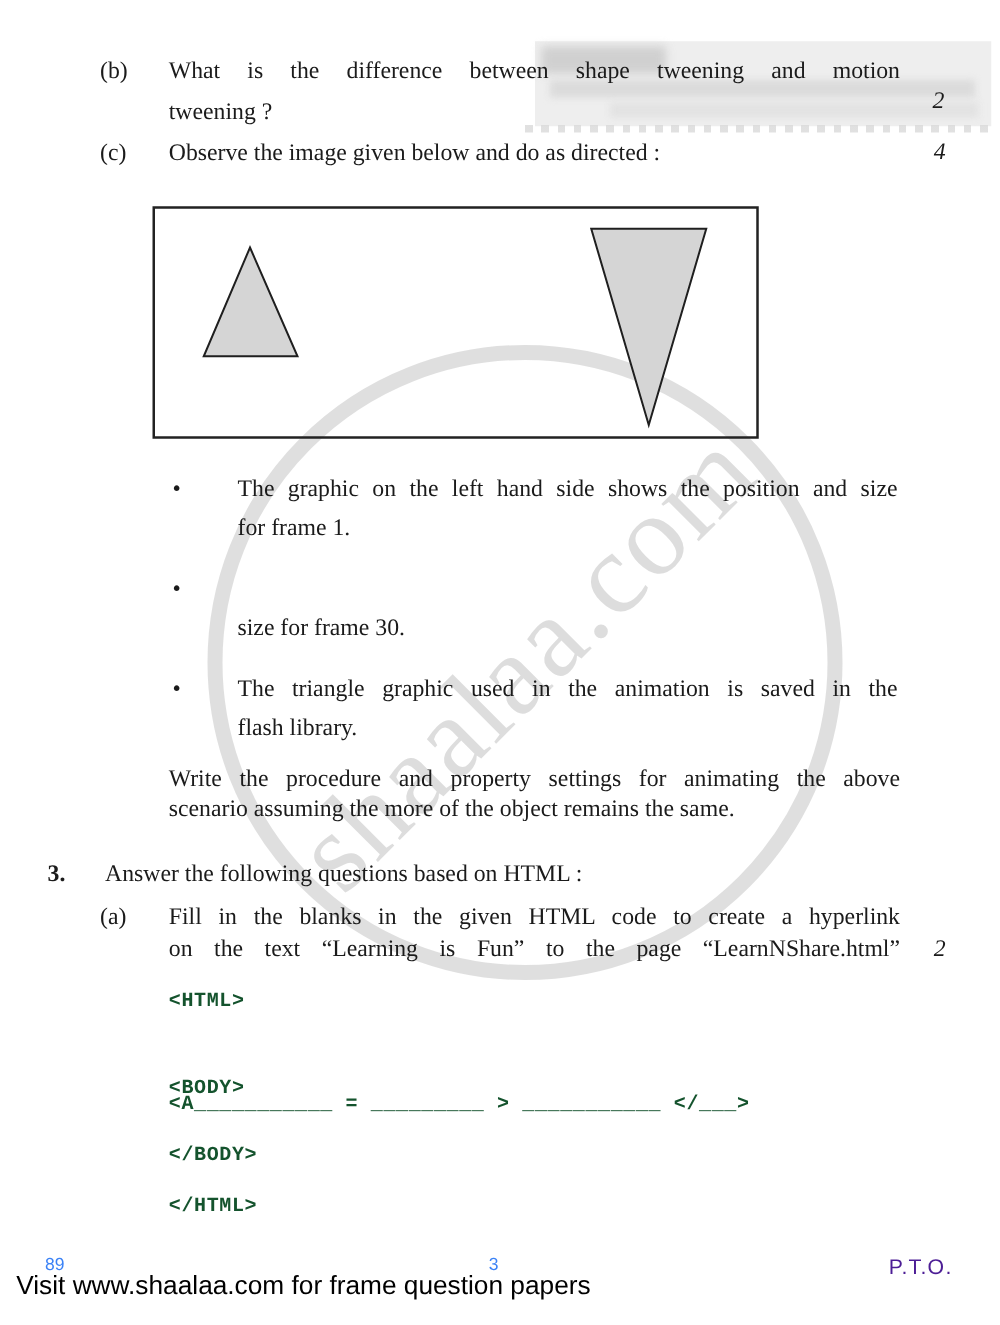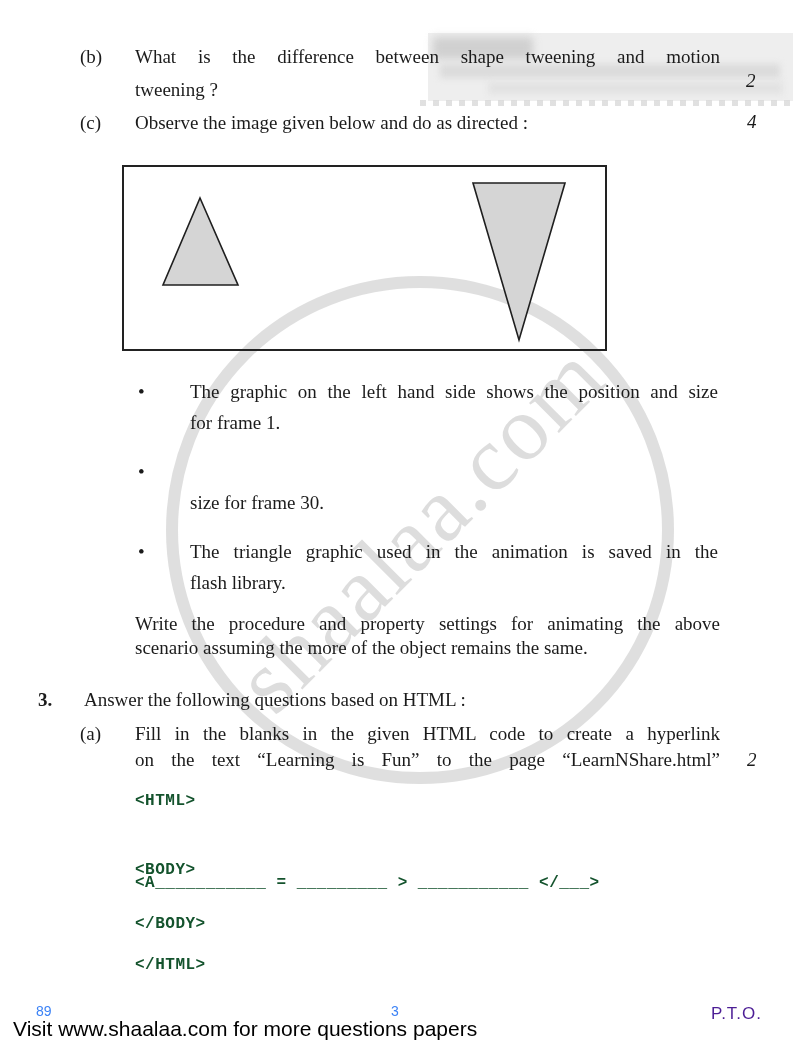--- a/index.html
+++ b/index.html
@@ -93,15 +93,15 @@
 
   <div class="codeline" style="left:135px;top:792px;">&lt;HTML&gt;</div>
   <div class="codeline" style="left:135px;top:833px;margin-top:28px;">&lt;BODY&gt;</div>
   <div class="codeline" style="left:135px;top:874px;">&lt;A___________ = _________ &gt; ___________ &lt;/___&gt;</div>
   <div class="codeline" style="left:135px;top:915px;">&lt;/BODY&gt;</div>
   <div class="codeline" style="left:135px;top:956px;">&lt;/HTML&gt;</div>
 
   <div class="footer-text sans" style="left:36px;top:1003px;">89</div>
   <div class="footer-text sans" style="left:391px;top:1003px;">3</div>
   <div class="pto sans">P.T.O.</div>
-  <div class="visit sans">Visit www.shaalaa.com for more questions papers</div>
+  <div class="visit sans">Visit www.shaalaa.com for frame question papers</div>
 
 </div>
 
 </body></html>

